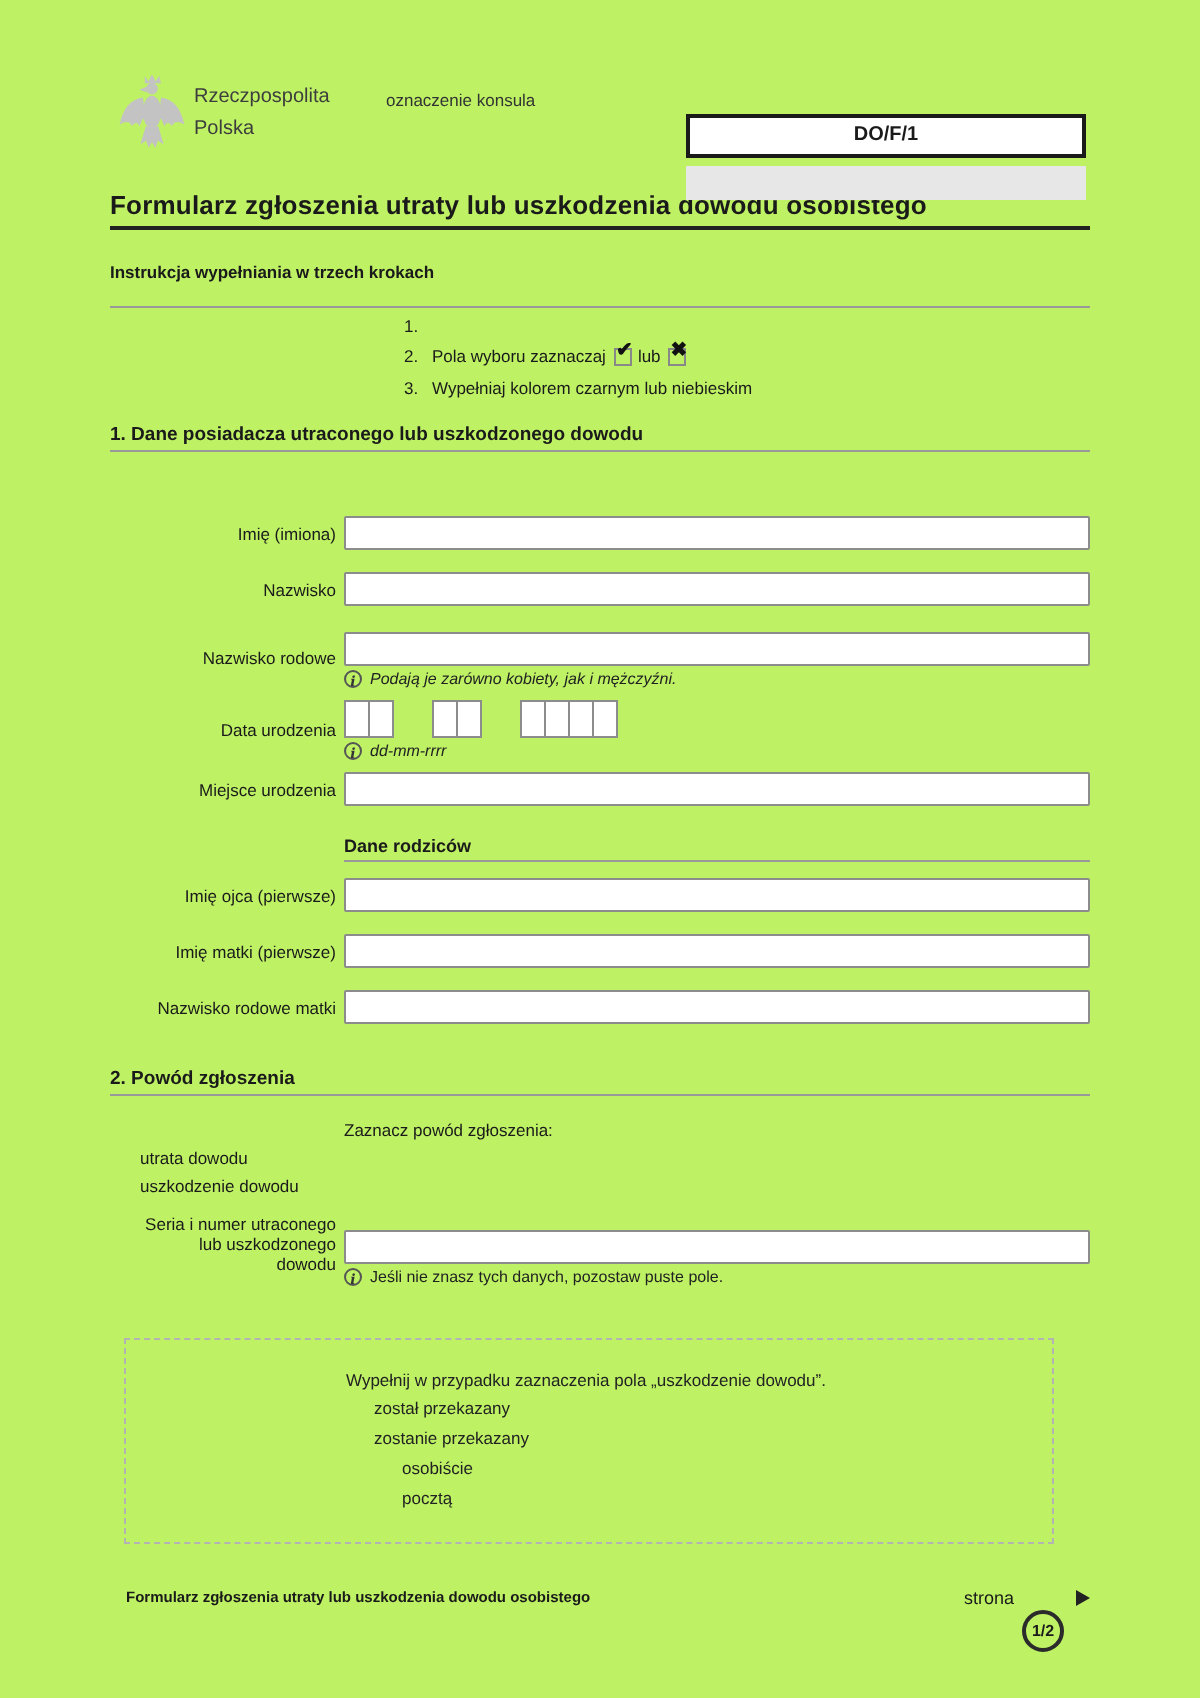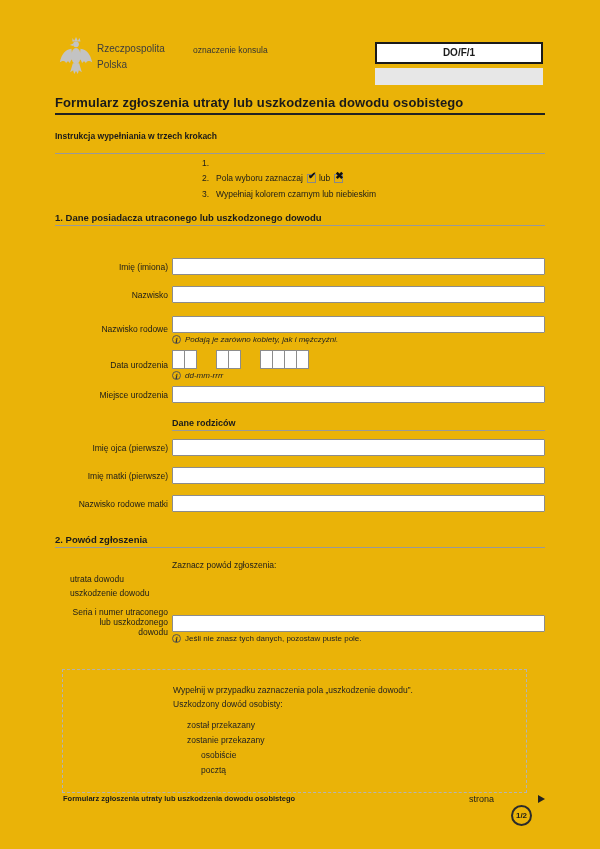--- a/index.html
+++ b/index.html
@@ -1,28 +1,28 @@
 <!DOCTYPE html>
 <html><head>
 <meta charset="utf-8">
 <style>
   * { margin:0; padding:0; box-sizing:border-box; }
   body { background:#fff; }
   .page {
-    position:relative; width:600px; height:849px; background:#eab308;
+    position:relative; width:600px; height:849px; background:#bef264;
     font-family:"Liberation Sans", sans-serif; color:#1a1a1a; overflow:hidden;
   }
   .content { padding:33px 55px 0 55px; }
 
   
   .header { position:relative; height:58px; }
   .eagle { position:absolute; left:3px; top:0; }
   .country { position:absolute; left:42px; top:8px; font-size:10px; line-height:16px; color:#3d3d3d; }
   .consul { position:absolute; left:138px; top:12px; font-size:8.5px; color:#333; }
-  .codebox { position:absolute; right:2px; top:9px; width:168px; }
+  .codebox { position:absolute; right:2px; top:24px; width:200px; }
   .code { border:2px solid #1a1a1a; text-align:center; font-weight:bold; font-size:10px; padding:3px 0 4px; background:#fff; }
   .grayslot { margin-top:4px; height:17px; background:#e7e7e7; }
 
   .title { margin-top:4px; font-size:13px; font-weight:bold; letter-spacing:0.1px;
            padding-bottom:3px; border-bottom:2px solid #222; }
 
   .instr-head { margin-top:16px; font-size:8.5px; font-weight:bold;
                 padding-bottom:12px; border-bottom:1px solid #999; }
   .steps { margin:4px 0 0 147px; font-size:8.5px; }
   .step { display:flex; align-items:center; }
@@ -65,21 +65,21 @@
 
   .dashed { margin-top:26px; margin-left:7px; width:465px; border:1px dashed #b3b3b3;
             padding:15px 10px 12px 110px; font-size:8.5px; line-height:10px; color:#222; }
   .d1 { margin-bottom:4px; }
   .d2 { margin-bottom:11px; }
   .dopt { margin:0 0 5px 14px; }
   .dsub { margin:0 0 5px 28px; }
 
   .footer { position:absolute; left:63px; right:55px; top:771px; display:flex; align-items:center; }
   .f-left { font-size:7.5px; font-weight:bold; flex:1; }
-  .f-strona { font-size:9px; margin-right:17px; }
+  .f-strona { font-size:9px; margin-right:4px; }
   .f-circle { width:21px; height:21px; border:2px solid #2b2b2b; border-radius:50%;
               text-align:center; line-height:17px; font-size:8px; font-weight:bold; margin-right:6px;margin-top:34px; }
   .f-next { width:0; height:0; border-left:7px solid #222;
             border-top:4.5px solid transparent; border-bottom:4.5px solid transparent; }
 </style>
 </head>
 <body>
 
 <div class="page">
   <div class="content">
@@ -223,21 +223,20 @@
         <input class="finput" type="text" style="">
         <div class="hint upright">
           <span class="info-i">i</span>
           <span>Jeśli nie znasz tych danych, pozostaw puste pole.</span>
         </div>
       </div>
     </div>
 
     <div class="dashed">
       <div class="d1">Wypełnij w przypadku zaznaczenia pola „uszkodzenie dowodu”.</div>
-      <div class="d2">Uszkodzony dowód osobisty:</div>
       <div class="dopt">został przekazany</div>
       <div class="dopt">zostanie przekazany</div>
       <div class="dsub">osobiście</div>
       <div class="dsub">pocztą</div>
     </div>
 
   </div>
 
   <div class="footer">
     <div class="f-left">Formularz zgłoszenia utraty lub uszkodzenia dowodu osobistego</div>

